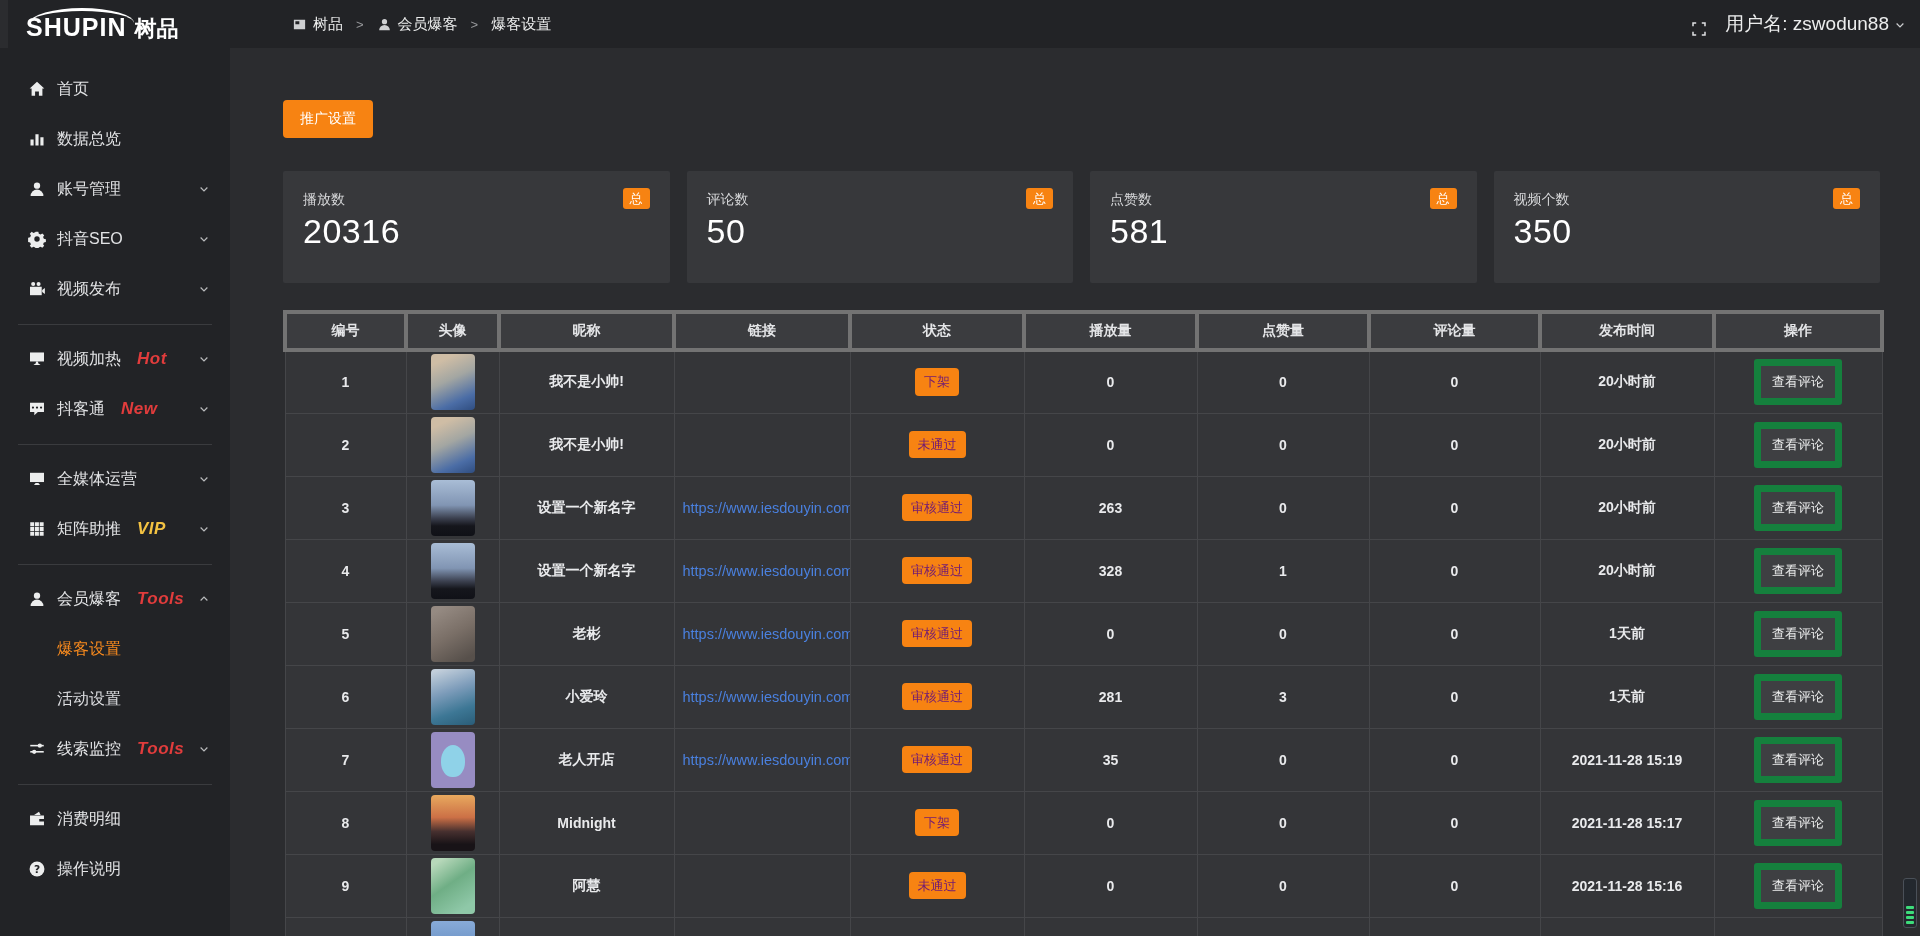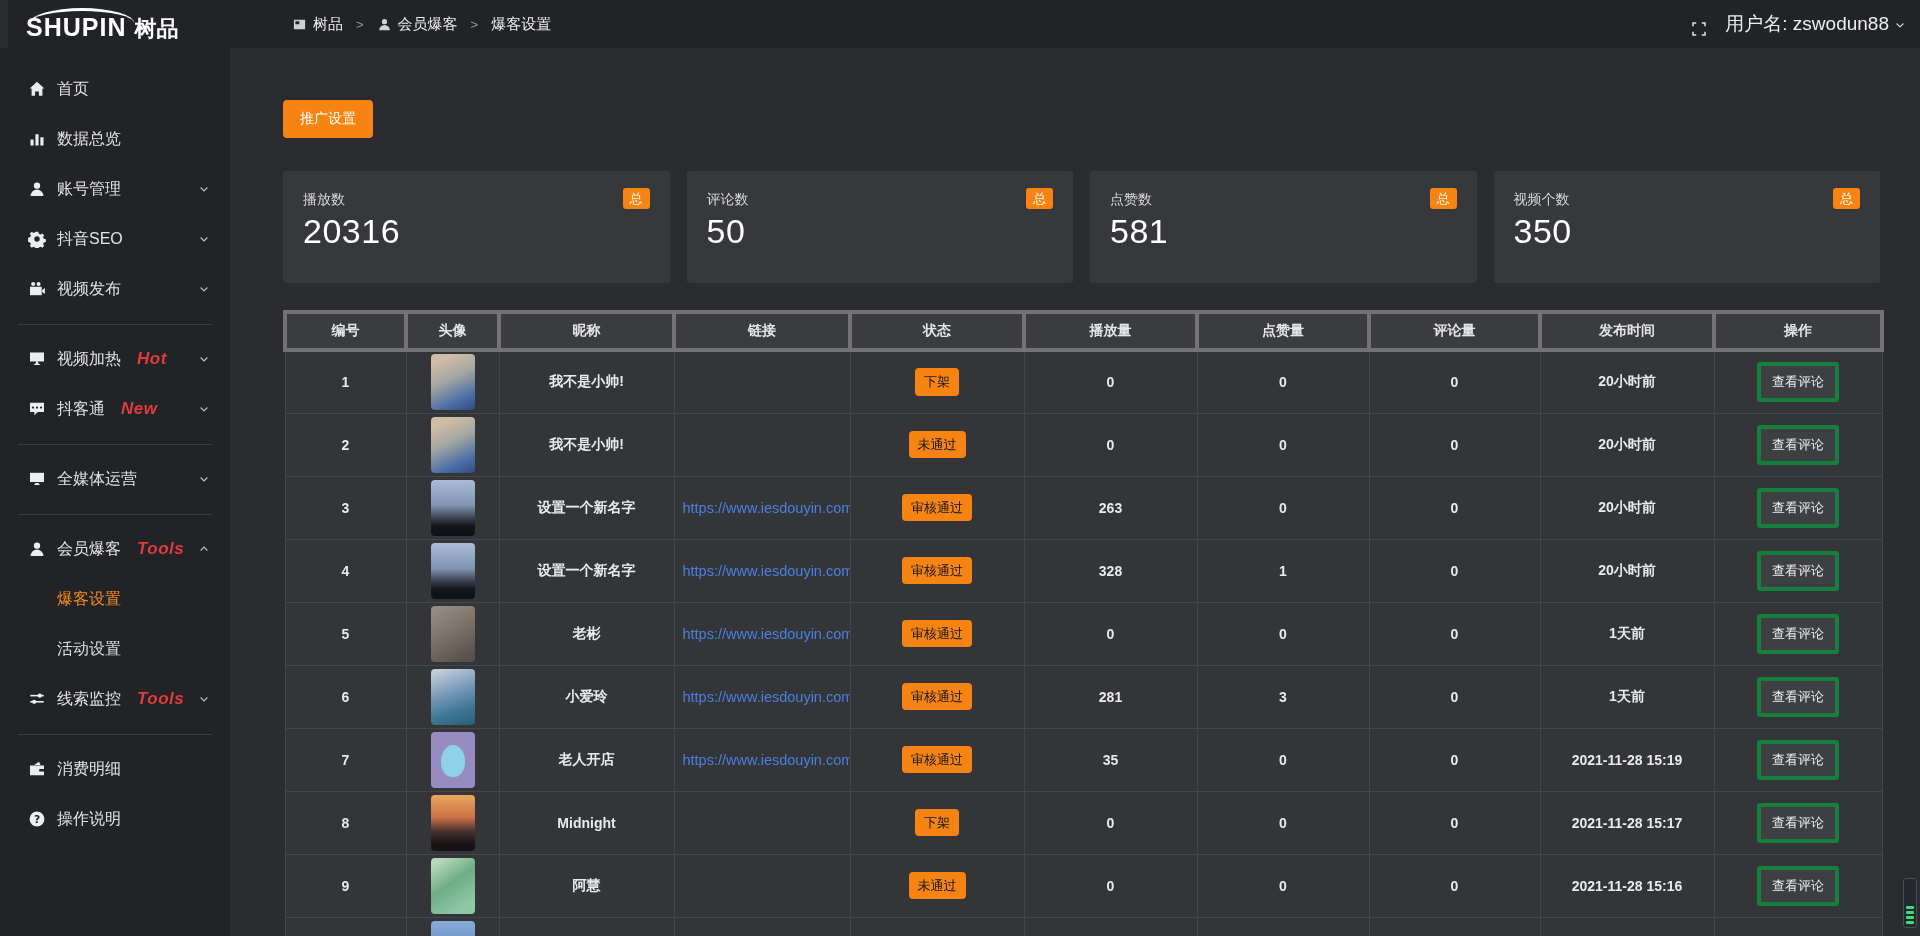--- a/index.html
+++ b/index.html
@@ -49,23 +49,23 @@
   .stat-badge { background:#f78312; color:#fff; font-size:13px; padding:4px 7px; border-radius:3px; line-height:1; }
   .stat-value { font-size:34px; color:#ffffff; margin-top:3px; letter-spacing:0.5px; }
 
   
   .data-table { width:100%; border-collapse:collapse; table-layout:fixed; margin-top:27px; }
   .data-table th { background:#3b3c3f; border:4px solid #737373; font-size:14px; font-weight:bold; color:#e4e5e7; height:38px; }
   .data-table td { background:#343538; border:1px solid #454649; text-align:center; height:63px; font-size:14px; font-weight:bold; color:#e9eaec; overflow:hidden; }
   td.c-link { text-align:left; }
   .link { display:block; color:#4a80df; font-weight:normal; text-decoration:none; white-space:nowrap; overflow:hidden; padding-left:8px; font-size:14.5px; cursor:pointer; }
   .avatar { width:44px; height:56px; border-radius:4px; margin:0 auto; position:relative; overflow:hidden; }
-  .status-badge { display:inline-block; background:#f78312; color:#0f172a; font-size:13px; font-weight:normal; padding:6px 9px; border-radius:4px; line-height:1.2; }
+  .status-badge { display:inline-block; background:#f78312; color:#701a75; font-size:13px; font-weight:normal; padding:6px 9px; border-radius:4px; line-height:1.2; }
   .status-badge:empty { display:none; }
-  .btn-view { background:#3e3f42; border:4px solid #15803d; color:#eceded; font-size:13px; padding:7px 11px; border-radius:3px; cursor:pointer; font-family:Liberation Mono, monospace; }
+  .btn-view { background:#3e3f42; border:7px solid #15803d; color:#eceded; font-size:13px; padding:7px 11px; border-radius:3px; cursor:pointer; font-family:Liberation Mono, monospace; }
 
   
   .av-boy    { background:linear-gradient(155deg,#cfbda5 15%,#a3a6a2 45%,#4b6da6 78%,#2f4d80); }
   .av-sky    { background:linear-gradient(180deg,#a9bdd6 0%,#8195b3 45%,#3c4150 68%,#15161c 82%,#101117); }
   .av-man    { background:linear-gradient(150deg,#958a82 10%,#7a6f67 50%,#57504b 90%); }
   .av-boat   { background:linear-gradient(160deg,#c3cfdb 5%,#7d9cba 40%,#3d7795 72%,#2a5d78); }
   .av-shark  { background:#978cc2; }
   .av-shark::after { content:""; position:absolute; left:10px; top:13px; width:24px; height:32px; border-radius:50% 50% 46% 46%; background:#8fd2e8; }
   .av-sunset { background:linear-gradient(180deg,#e8a95e 0%,#cc7046 40%,#47302f 65%,#181317 88%); }
   .av-green  { background:linear-gradient(145deg,#b7d8ba 10%,#6fae85 45%,#8fc8a8 85%); }
@@ -241,20 +241,34 @@
         </span>
     <span class="sb-label">全媒体运营</span>
 
     <span class="sb-chevron">
           <svg viewBox="0 0 16 16">
             <path d="M3.5 6l4.5 4.5L12.5 6" fill="none" stroke="currentColor" stroke-width="1.6"></path>
           </svg>
         </span>
   </div>
 
+  <div class="sb-item">
+    <span class="sb-icon">
+          <svg viewBox="0 0 16 16">
+            <path fill="currentColor" d="M2 2h3.5v3.5H2zM6.2 2h3.5v3.5H6.2zM10.4 2h3.5v3.5h-3.5zM2 6.2h3.5v3.5H2zM6.2 6.2h3.5v3.5H6.2zM10.4 6.2h3.5v3.5h-3.5zM2 10.4h3.5v3.5H2zM6.2 10.4h3.5v3.5H6.2zM10.4 10.4h3.5v3.5h-3.5z"></path>
+          </svg>
+        </span>
+    <span class="sb-label">矩阵助推</span>
+    <span class="sb-badge" style="color: rgb(243, 194, 66);">VIP</span>
+    <span class="sb-chevron">
+          <svg viewBox="0 0 16 16">
+            <path d="M3.5 6l4.5 4.5L12.5 6" fill="none" stroke="currentColor" stroke-width="1.6"></path>
+          </svg>
+        </span>
+  </div>
 
   <div class="sb-divider"></div>
 
   <div class="sb-item">
     <span class="sb-icon">
           <svg viewBox="0 0 16 16">
             <circle cx="8" cy="5" r="2.8" fill="currentColor"></circle>
             <path fill="currentColor" d="M2.3 14.2a5.7 5.7 0 0 1 11.4 0z"></path>
           </svg>
         </span>

